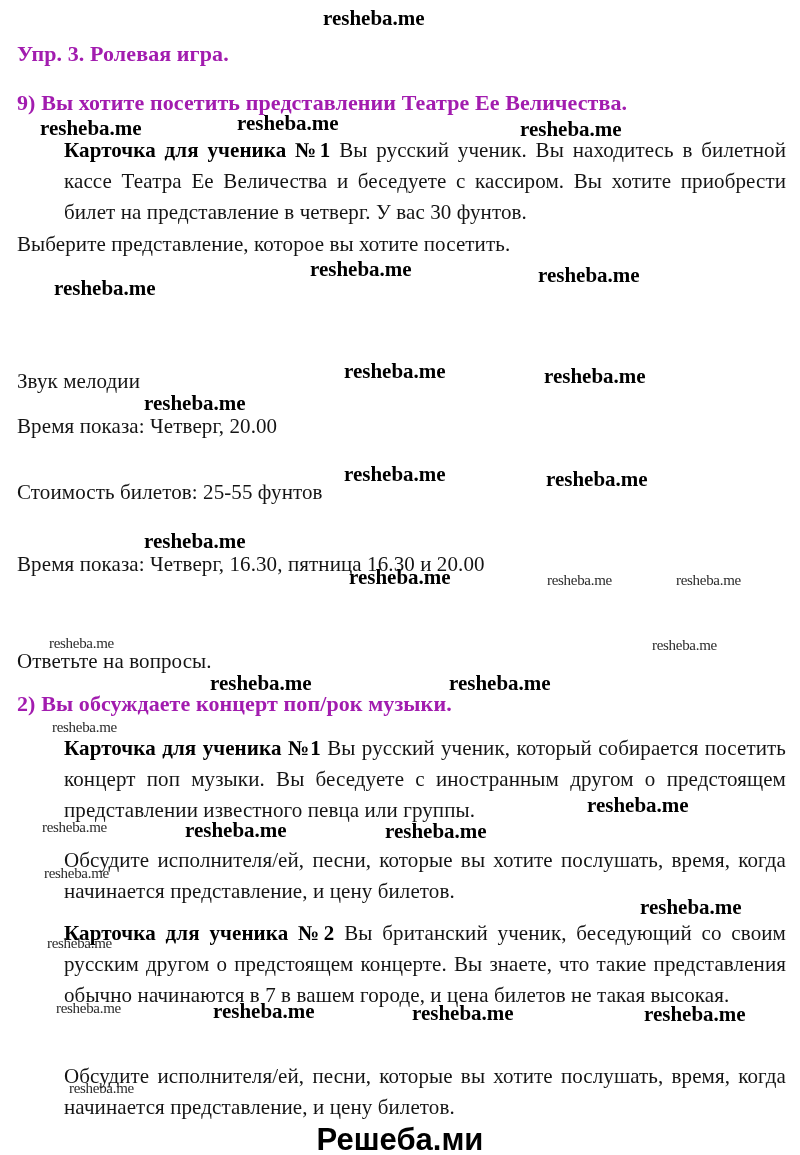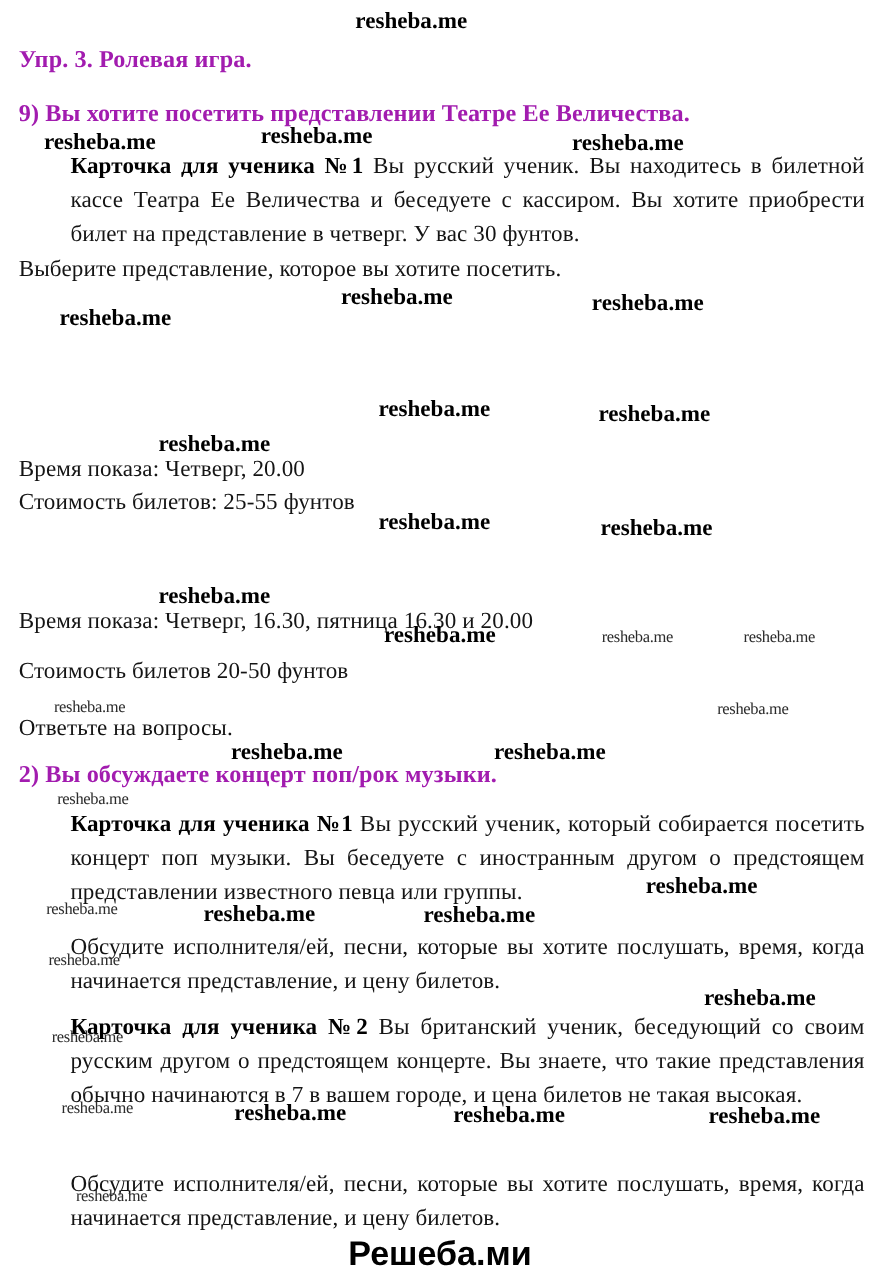--- a/index.html
+++ b/index.html
@@ -87,37 +87,37 @@
 
   <div class="blk just" style="top:135px">
     <span class="lead">Карточка для ученика №1</span><span> Вы русский ученик. Вы находитесь в билетной кассе Театра Ее Величества и беседуете с кассиром. Вы хотите приобрести билет на представление в четверг. У вас 30 фунтов.</span>
   </div>
 
   <div class="blk" style="top:229px">
     <span>Выберите представление, которое вы хотите посетить.</span>
   </div>
 
 
+  <div class="blk" style="top:366px">
+    <span>Звук мелодии</span>
+  </div>
 
   <div class="blk" style="top:411px">
     <span>Время показа: Четверг, 20.00</span>
   </div>
 
-  <div class="blk" style="top:441px">
+  <div class="blk" style="top:477px">
     <span>Стоимость билетов: 25-55 фунтов</span>
   </div>
 
 
   <div class="blk" style="top:549px">
     <span>Время показа: Четверг, 16.30, пятница 16.30 и 20.00</span>
   </div>
 
-  <div class="blk" style="top:594px">
-    <span>Стоимость билетов 20-50 фунтов</span>
-  </div>
 
   <div class="blk" style="top:646px">
     <span>Ответьте на вопросы.</span>
   </div>
 
   <div class="blk hd" style="top:688px">
     <span class="b">2) Вы обсуждаете концерт поп/рок музыки.</span>
   </div>
 
   <div class="blk just" style="top:733px">

